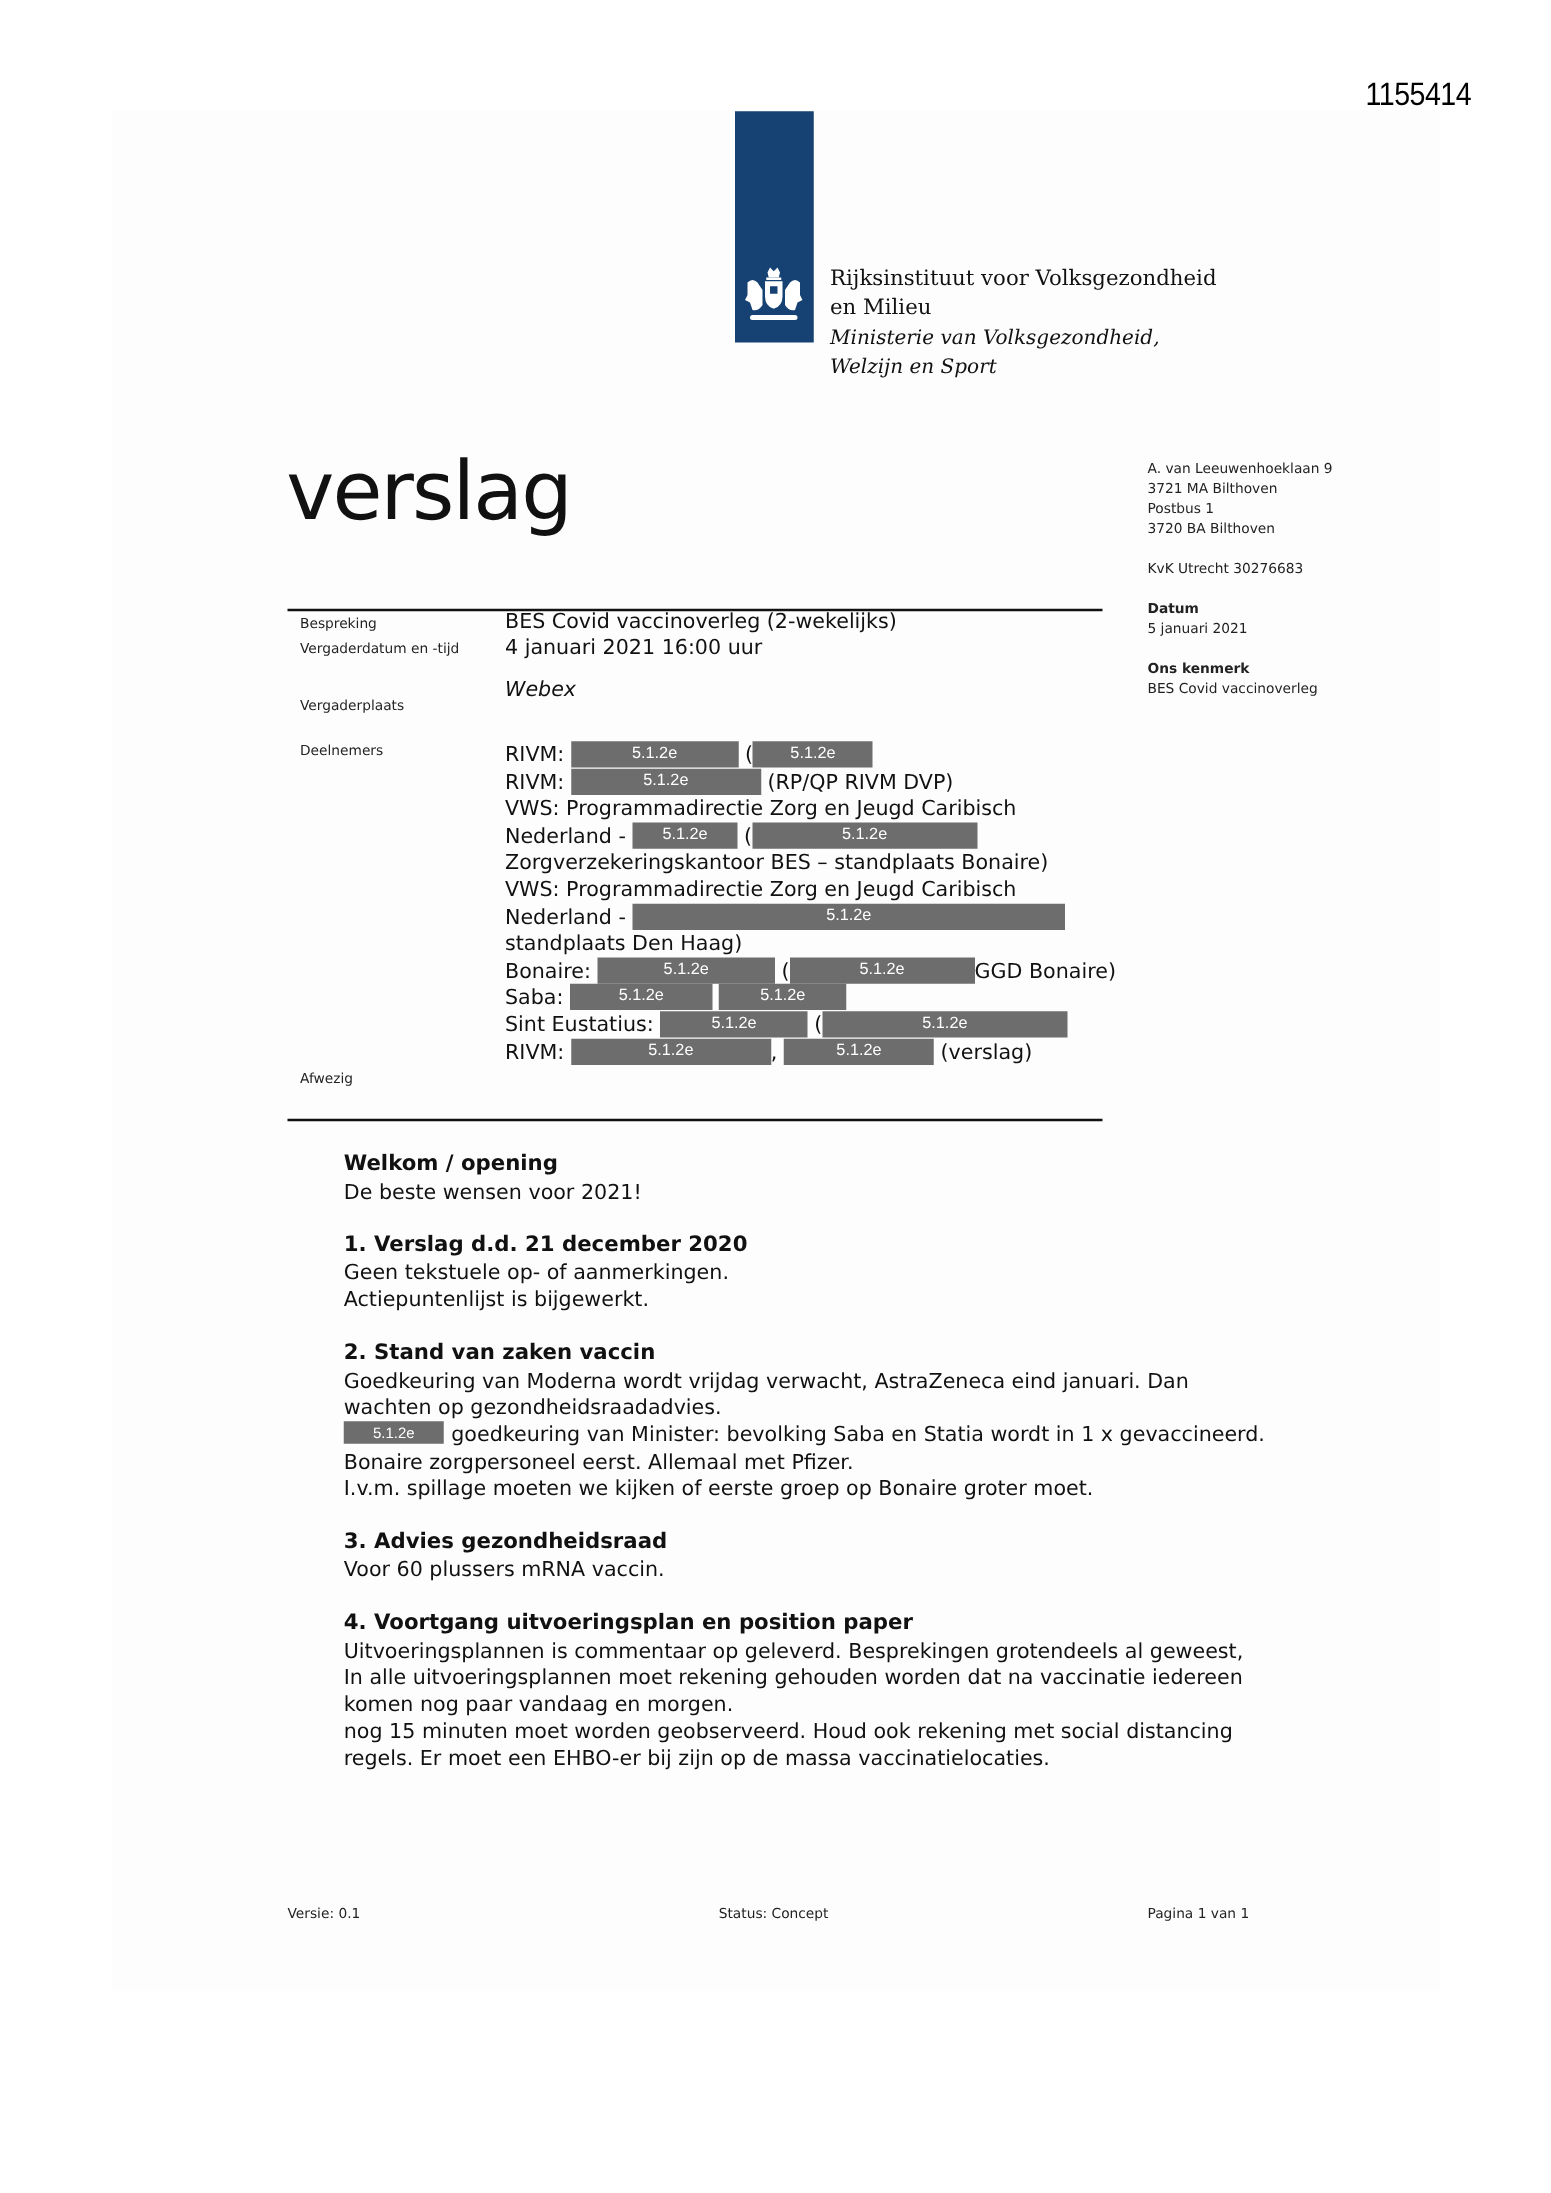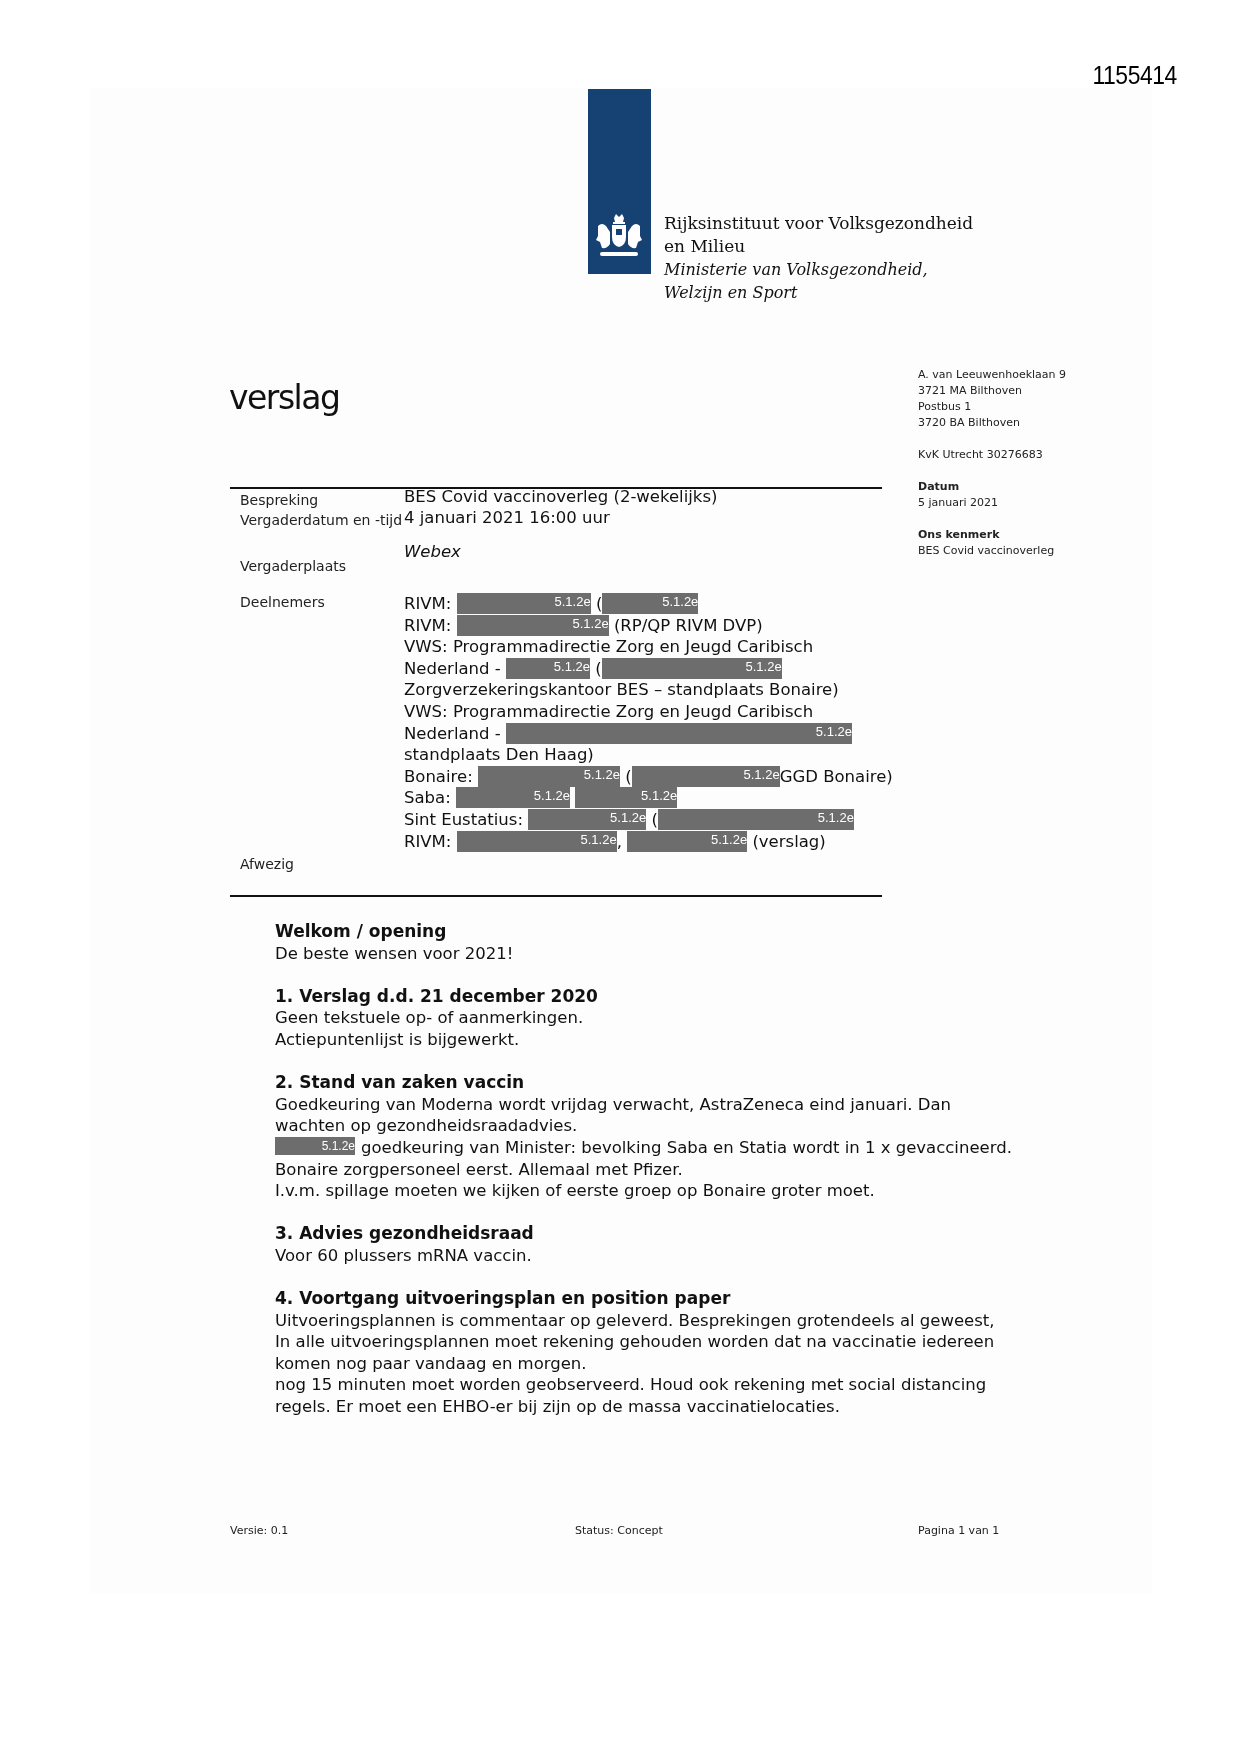--- a/index.html
+++ b/index.html
@@ -6,30 +6,30 @@
     body {
       width: 1241px; height: 1754px; position: relative; background: #ffffff;
       font-family: "DejaVu Sans", sans-serif; color: #111; overflow: hidden;
     }
     .scan { position: absolute; left: 90px; top: 88px; width: 1062px; height: 1505px; background: #fdfdfd; }
     .doc-id { position: absolute; right: 64px; top: 60px; font-family: "Liberation Sans", sans-serif; font-size: 26px; letter-spacing: -0.5px; color: #000; transform: scaleX(0.88); transform-origin: right top; }
     .logo-bar { position: absolute; left: 588px; top: 89px; width: 63px; height: 185px; background: #154273; }
     .emblem { position: absolute; left: 592px; top: 212px; width: 54px; height: 52px; }
     .org { position: absolute; left: 664px; top: 212px; font-family: "DejaVu Serif", serif; font-size: 17px; line-height: 23px; color: #111; }
     .org .it { font-style: italic; font-size: 16px; }
-    .title { position: absolute; left: 229px; top: 378px; font-family: "DejaVu Sans", sans-serif; font-size: 33px; letter-spacing: -1.5px; color: #111; font-weight: 400; }
+    .title { position: absolute; left: 229px; top: 356px; font-family: "DejaVu Sans", sans-serif; font-size: 65px; letter-spacing: -1.5px; color: #111; font-weight: 400; }
     .sidecol { position: absolute; left: 918px; top: 367px; font-size: 11px; line-height: 16px; color: #222; }
     .sidecol .gap { height: 16px; }
     .sidecol .b { font-weight: bold; }
     .rule { position: absolute; left: 230px; height: 2px; background: #111; width: 652px; }
-    .label { position: absolute; left: 240px; font-size: 14px; color: #222; }
+    .label { position: absolute; left: 240px; font-size: 11px; color: #222; }
     .value { position: absolute; left: 404px; font-size: 16.5px; color: #111; white-space: nowrap; }
     .parts { position: absolute; left: 404px; top: 593px; font-size: 16.5px; line-height: 21.6px; color: #111; }
     .parts .line { position: relative; height: 21.6px; white-space: nowrap; }
-    .redact { display: inline-block; background: #6d6d6d; color: #fff; font-family: "Liberation Sans", sans-serif; font-size: 13px; text-align: right; vertical-align: top; line-height: 17px; height: 21px; }
+    .redact { display: inline-block; background: #6d6d6d; color: #fff; font-family: "Liberation Sans", sans-serif; font-size: 13px; text-align: center; vertical-align: top; line-height: 17px; height: 21px; }
     .body-text { position: absolute; left: 230px; top: 921px; width: 830px; font-size: 16.5px; line-height: 21.6px; color: #111; }
     .body-text h3 { font-size: 17px; font-weight: bold; margin: 0; line-height: 21.6px; }
     .body-text p { margin: 0; }
     .body-text .sec { margin-bottom: 21.6px; margin-left: 45px; }
     .body-text .redact.small { font-size: 12px; height: 18px; line-height: 18px; width: 80px; margin-right: 6px; }
     .footer { position: absolute; top: 1524px; font-size: 11px; color: #222; }
   </style>
 </head>
 <body>
 

